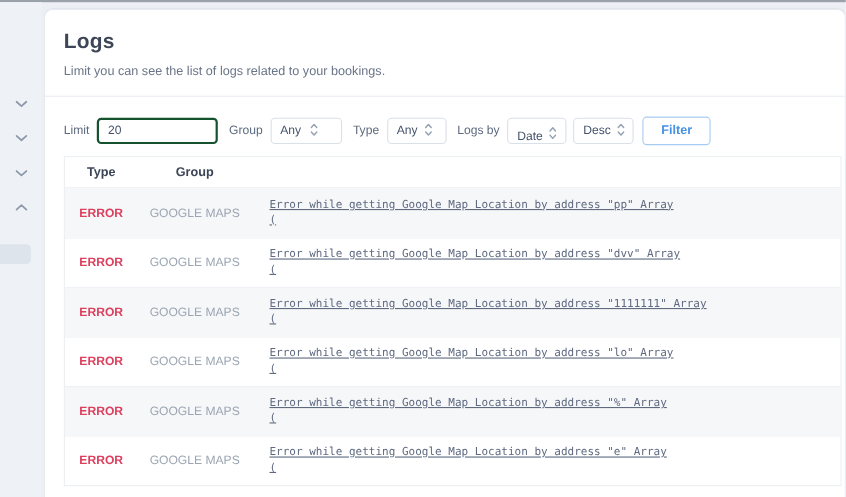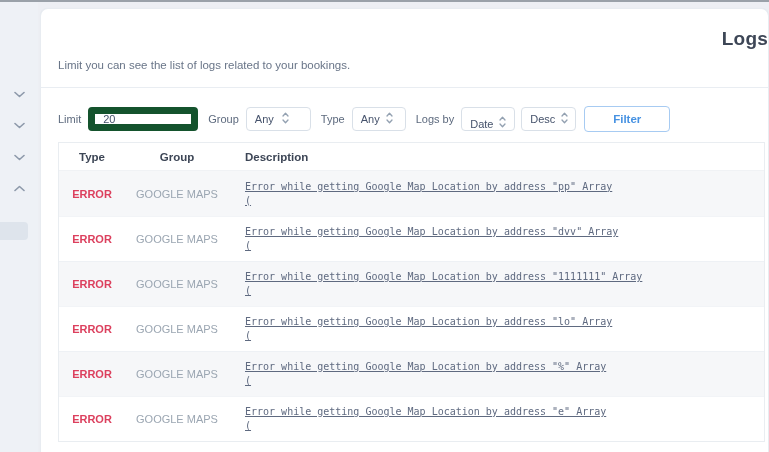--- a/index.html
+++ b/index.html
@@ -8,31 +8,31 @@
 
   .top-strip { position:absolute; left:0; top:0; width:769px; height:2px; background:#9aa1a9; }
 
   .sidebar { position:absolute; left:0; top:2px; width:38px; height:450px; background:#eef1f6; }
   .side-toggle { position:absolute; left:0; width:38px; height:16px; display:flex; align-items:center; justify-content:center; background:none; border:none; cursor:pointer; }
   .side-toggle svg { display:block; }
   .side-active { position:absolute; left:0; top:220px; width:28px; height:18px; background:#dee4ec; border-radius:0 4px 4px 0; }
 
   .card { position:absolute; left:40px; top:8px; width:729px; height:444px; background:#ffffff; border:1px solid #e8ecf1; border-bottom:none; border-radius:8px 8px 0 0; box-shadow:0 0 1px rgba(50,60,80,.06); }
 
-  .page-title { margin:19px 0 0 17px; font-size:19px; font-weight:700; color:#3d4656; letter-spacing:.2px;text-align:right; }
+  .page-title { margin:19px 0 0 17px; font-size:19px; font-weight:700; color:#3d4656; letter-spacing:.2px; }
   .page-subtitle { margin:9px 0 0 17px; font-size:11.5px; color:#697588; }
   .divider { margin-top:16px; border-top:1px solid #e9edf2; height:0; }
 
   .filter-row { display:flex; align-items:center; margin:18px 0 0 17px; height:26px; }
   .f-label { font-size:11px; color:#5d6a7e; margin-right:7px; white-space:nowrap; }
-  .limit-input { width:110px; height:24px; border:7px solid #14532d; border-radius:4px; padding:0 8px; font-size:11px; color:#45526b; font-family:"Liberation Sans", sans-serif; margin-right:10px; background:#fff; }
+  .limit-input { width:110px; height:24px; border:2px solid #14532d; border-radius:4px; padding:0 8px; font-size:11px; color:#45526b; font-family:"Liberation Sans", sans-serif; margin-right:10px; background:#fff; }
   .select { display:flex; align-items:center; justify-content:space-between; height:24px; border:1px solid #d9e0e8; border-radius:4px; background:#fff; padding:0 21px 0 8px; font-size:11px; color:#45526b; margin-right:10px; cursor:pointer; }
   .sel-group { width:65px; } .sel-type { width:54px; } .sel-order { width:54px; margin-right:6px;align-items:flex-end; } .sel-dir { width:55px; margin-right:8px; }
   .stepper { display:block; margin-left:6px; }
-  .filter-btn { height:26px; padding:0 28px; background:#fff; border:1px solid #a7cbf2; border-radius:4px; color:#4792e2; font-size:11.5px; font-weight:700; font-family:"Liberation Sans", sans-serif; cursor:pointer; }
+  .filter-btn { height:26px; padding:0 16px; background:#fff; border:1px solid #a7cbf2; border-radius:4px; color:#4792e2; font-size:11.5px; font-weight:700; font-family:"Liberation Sans", sans-serif; cursor:pointer; }
 
   .logs-table { margin:10px 3px 0 17px; border:1px solid #e9edf1; }
   .t-header { display:flex; height:28px; align-items:center; background:#fff; border-bottom:1px solid #f0f2f5; }
   .t-header .hc { font-size:11.5px; font-weight:700; color:#3d4656; }
   .c-type { width:66px; text-align:center; flex:none; }
   .c-group { width:104px; text-align:center; flex:none; }
   .c-desc { flex:1; padding-left:16px; text-align:left; min-width:0; }
   .t-row { display:flex; height:45px; align-items:center; background:#fff; }
   .t-row.alt { background:#f6f7f9; }
   .t-row + .t-row { border-top:1px solid rgba(233,237,241,.6); }
@@ -122,21 +122,20 @@
             </svg></span>
       </div>
 
       <button class="filter-btn">Filter</button>
     </div>
 
     <div class="logs-table">
       <div class="t-header">
         <div class="hc c-type">Type</div>
         <div class="hc c-group">Group</div>
-        <div class="hc c-desc">Description</div>
       </div>
 
       <div class="t-row alt">
         <div class="cell-type c-type">ERROR</div>
         <div class="cell-group c-group">GOOGLE MAPS</div>
         <div class="cell-desc c-desc">
             <span>Error while getting Google Map Location by address "pp" Array</span>
             <span>(</span>
           </div>
       </div>

